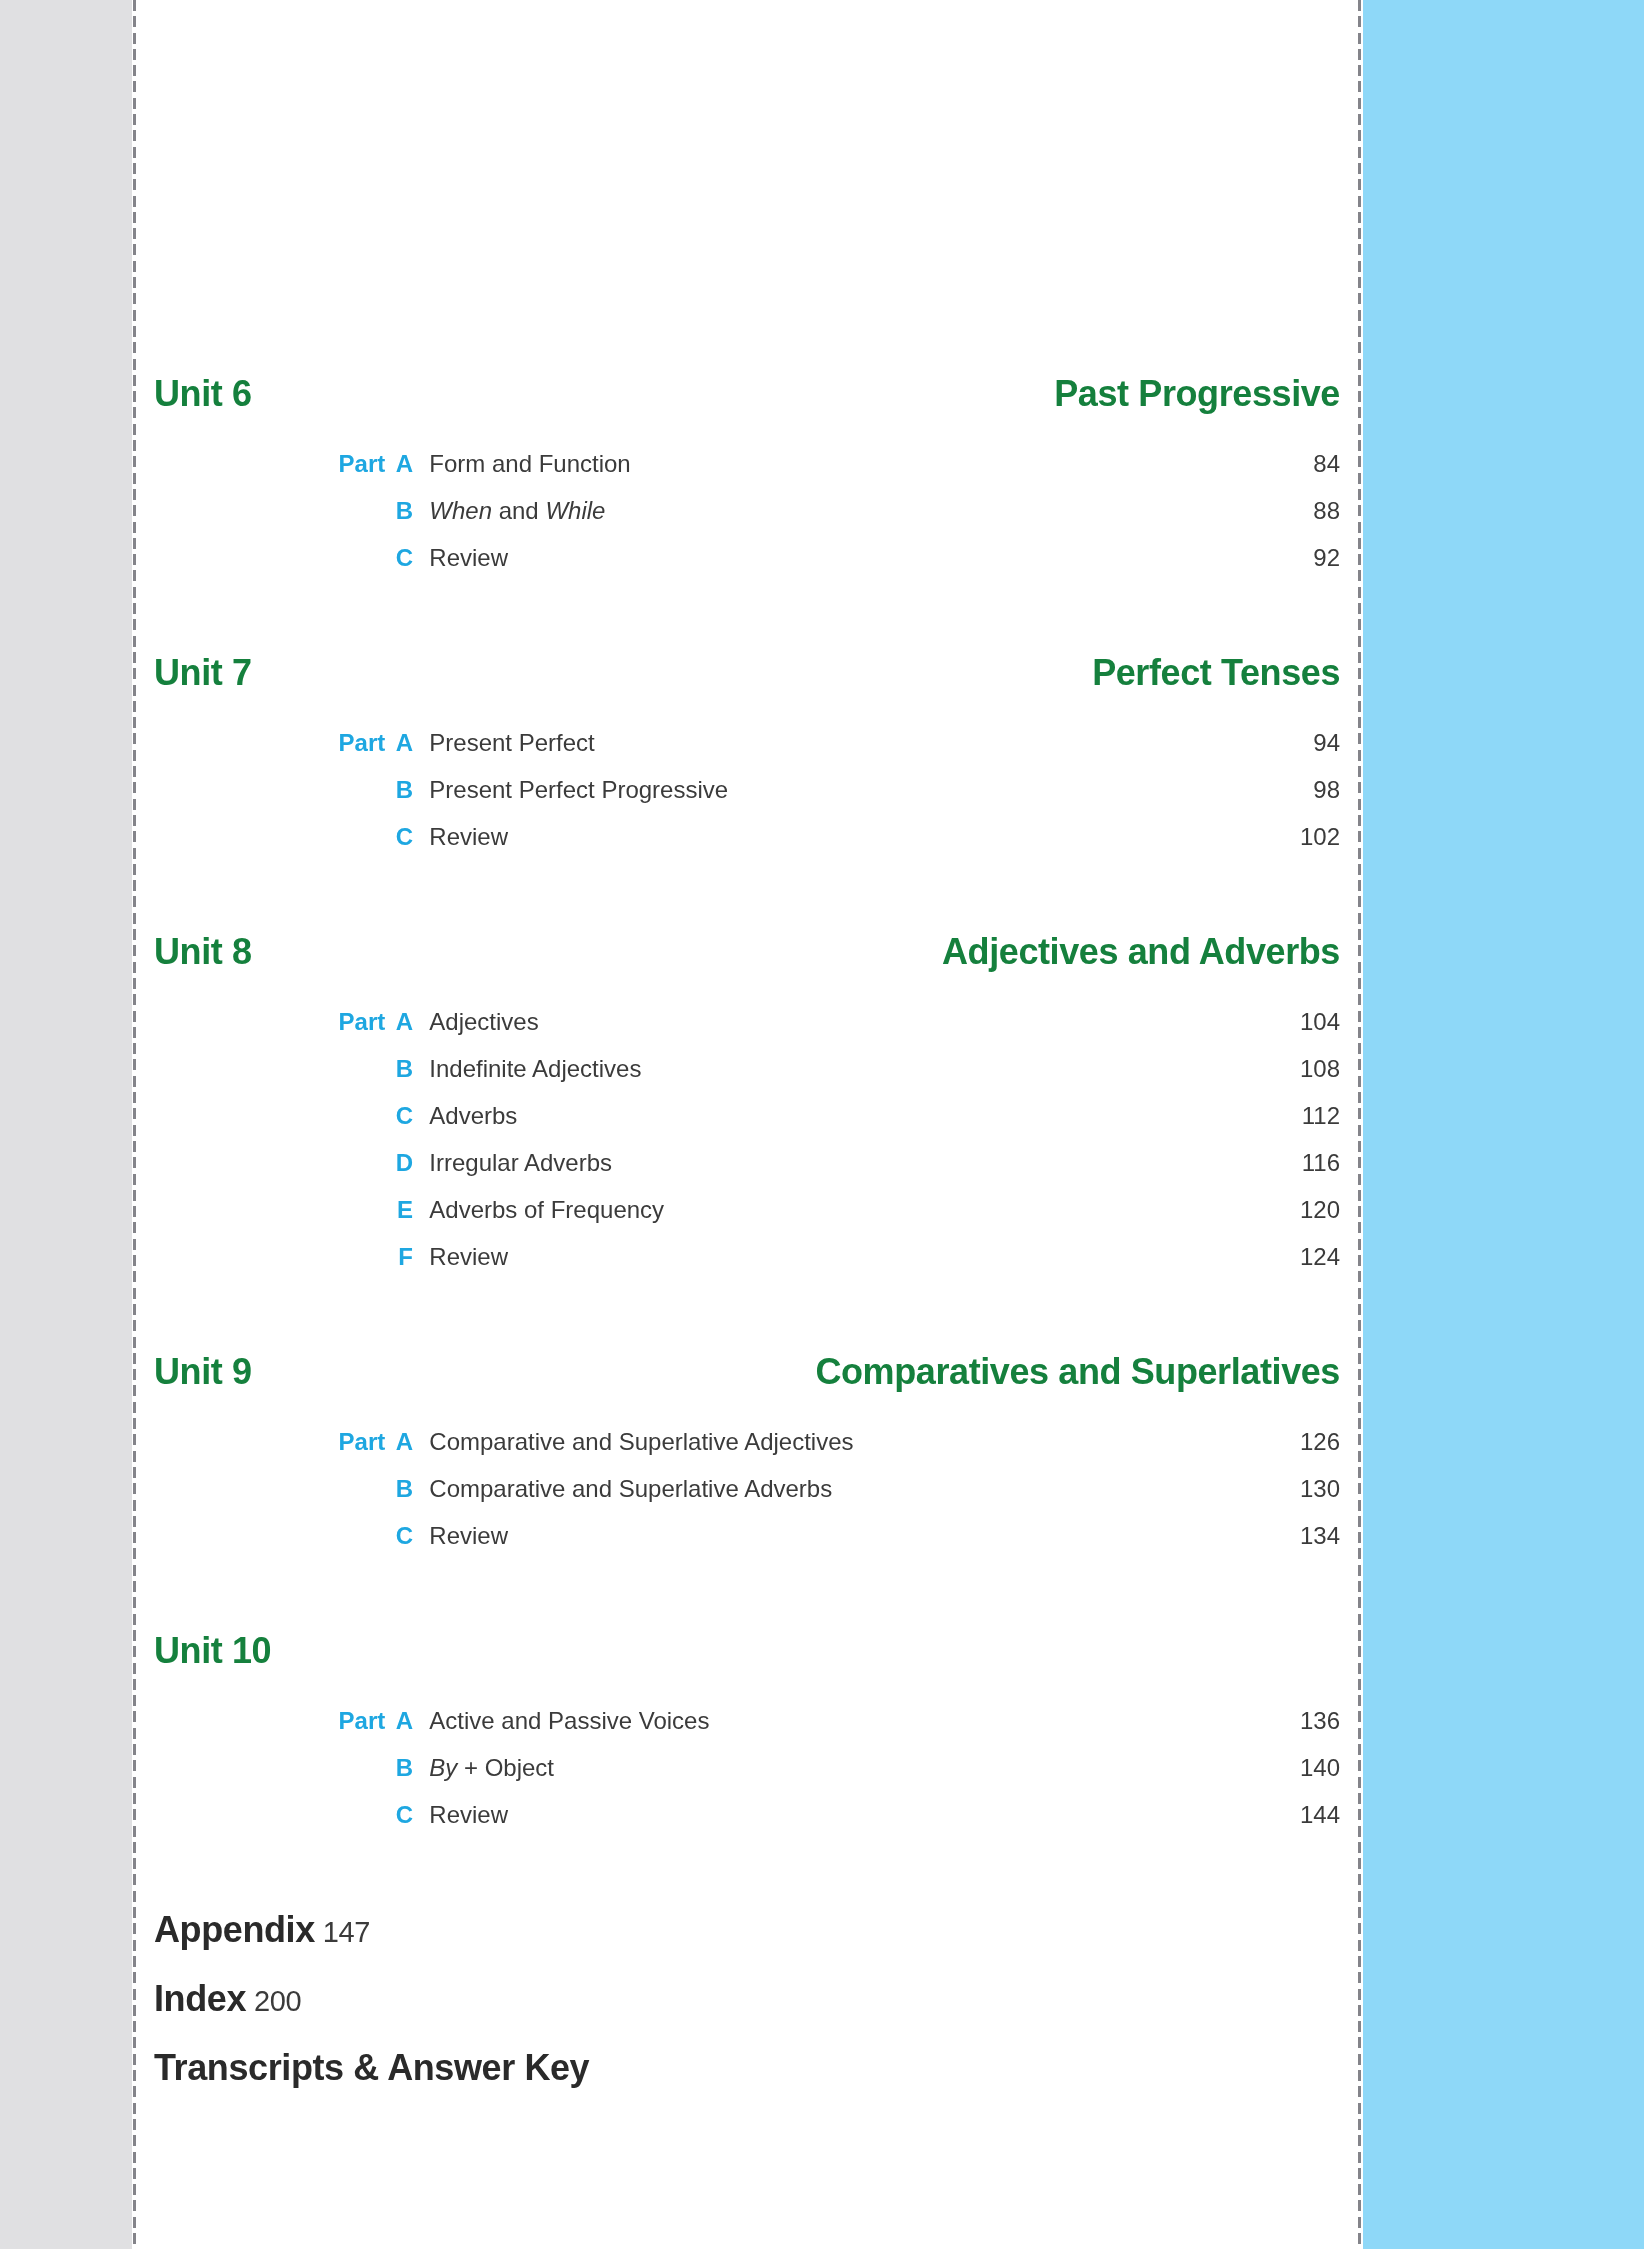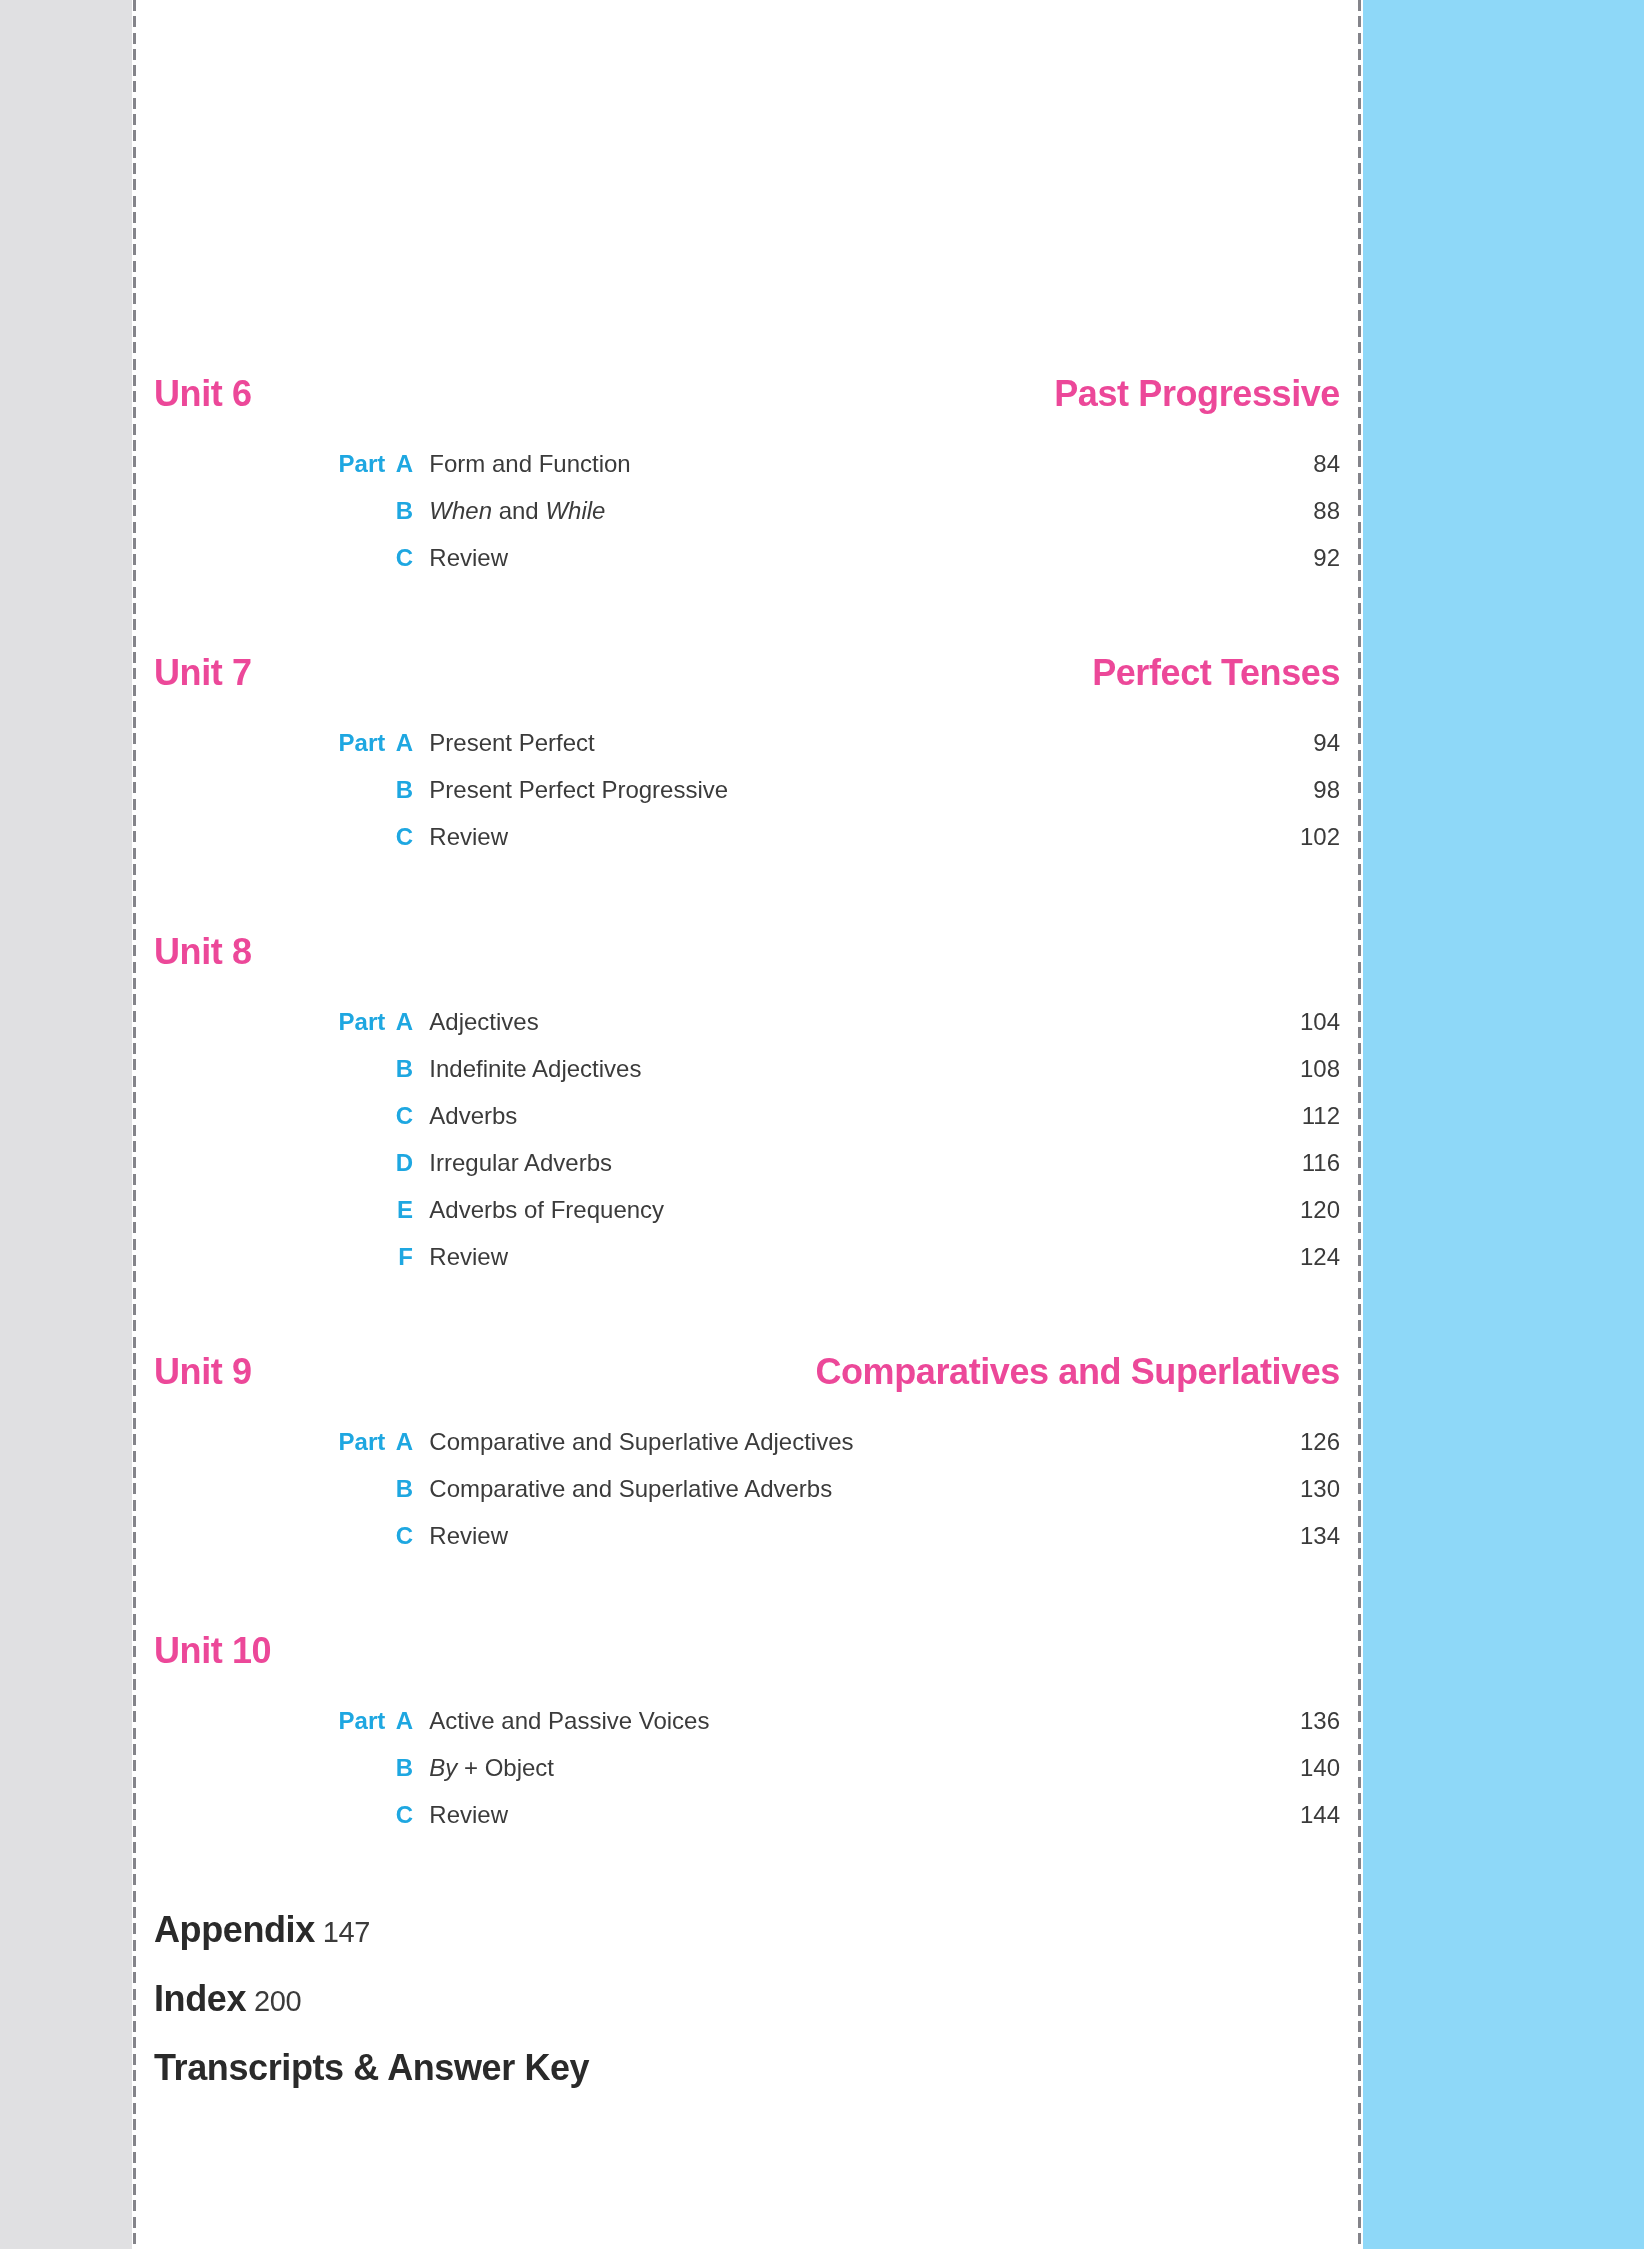--- a/index.html
+++ b/index.html
@@ -34,21 +34,21 @@
   .content {
     position: absolute; left: 154px; top: 371px;
     width: 1186px;
   }
   .unit { margin-bottom: 69px; }
   .unit:last-of-type { margin-bottom: 0; }
   .unit-heading {
     display: flex;
     font-size: 36px; font-weight: bold; line-height: 45px;
     letter-spacing: -0.4px;
-    color: #ec4899;
+    color: #15803d;
     margin-bottom: 24px;
   }
   .unit-label { flex: 0 0 151px; }
   .unit-title { flex: 1 1 auto; text-align: right; }
   .toc-row {
     display: flex; align-items: center;
     font-size: 24px; line-height: 47px;
     color: #3b3b3b;
   }
   .part-cell {
@@ -124,20 +124,21 @@
     <div class="toc-row">
       <span class="part-cell"><span class="part-word"></span><span class="part-letter">C</span></span>
       <span class="sec-title"><i></i><span>Review</span><i></i></span>
       <span class="page-num">102</span>
     </div>
   </div>
 
   <div class="unit">
     <div class="unit-heading">
       <span class="unit-label">Unit 8</span>
+      <span class="unit-title">Adjectives and Adverbs</span>
     </div>
     <div class="toc-row">
       <span class="part-cell"><span class="part-word">Part</span><span class="part-letter">A</span></span>
       <span class="sec-title"><i></i><span>Adjectives</span><i></i></span>
       <span class="page-num">104</span>
     </div>
     <div class="toc-row">
       <span class="part-cell"><span class="part-word"></span><span class="part-letter">B</span></span>
       <span class="sec-title"><i></i><span>Indefinite Adjectives</span><i></i></span>
       <span class="page-num">108</span>

